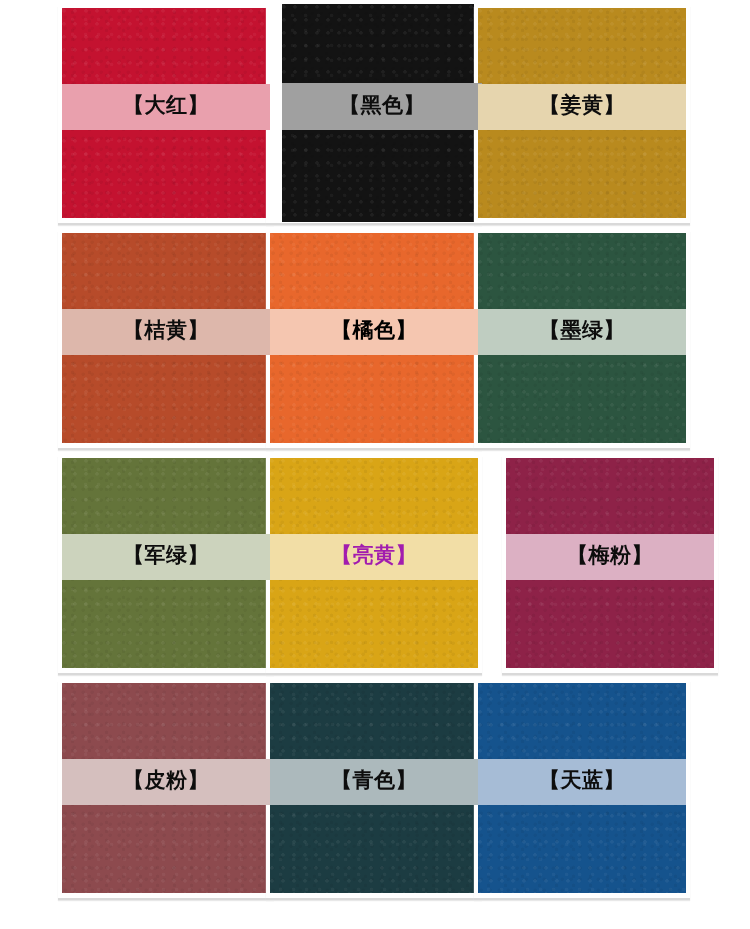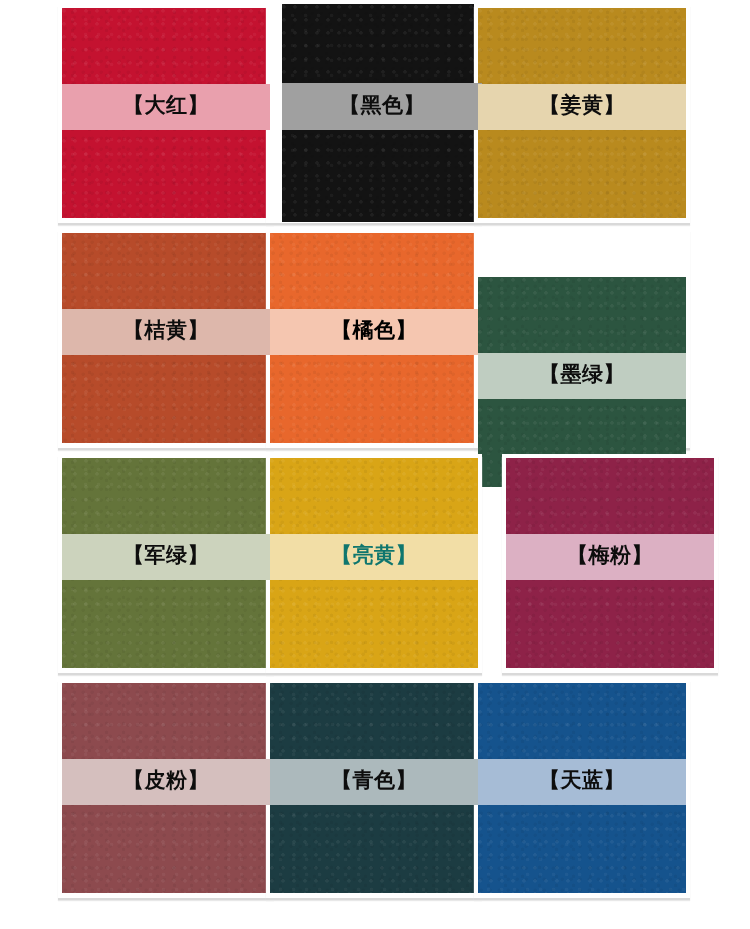--- a/index.html
+++ b/index.html
@@ -119,40 +119,40 @@
     </div>
     <div class="swatch-card" style="left: 266px; top: 229px; width: 216px; height: 219px;">
       <div class="swatch-inner" style="background-color: rgb(232, 103, 44);">
         <div class="swatch-grain"></div>
         <div class="label-band" style="background-color: rgb(245, 198, 176);">
           <span class="label-text" style="color: #000000;">【橘色】</span>
         </div>
       </div>
     </div>
     <div class="swatch-card" style="left: 474px; top: 229px; width: 216px; height: 219px;">
-      <div class="swatch-inner" style="background-color: rgb(44, 85, 64); margin-top: 44px;">
+      <div class="swatch-inner" style="background-color: rgb(44, 85, 64);">
         <div class="swatch-grain"></div>
         <div class="label-band" style="background-color: rgb(191, 205, 193);">
           <span class="label-text" style="color: rgb(13, 13, 13);">【墨绿】</span>
         </div>
       </div>
     </div>
     <div class="swatch-card" style="left: 58px; top: 454px; width: 216px; height: 219px;">
       <div class="swatch-inner" style="background-color: rgb(100, 116, 58);">
         <div class="swatch-grain"></div>
         <div class="label-band" style="background-color: rgb(204, 211, 189);">
           <span class="label-text" style="color: rgb(13, 13, 13);">【军绿】</span>
         </div>
       </div>
     </div>
     <div class="swatch-card" style="left: 266px; top: 454px; width: 216px; height: 219px;">
       <div class="swatch-inner" style="background-color: rgb(217, 165, 22);">
         <div class="swatch-grain"></div>
         <div class="label-band" style="background-color: rgb(242, 222, 166);">
-          <span class="label-text" style="color: #0f766e;">【亮黄】</span>
+          <span class="label-text" style="color: #a21caf;">【亮黄】</span>
         </div>
       </div>
     </div>
     <div class="swatch-card" style="left: 502px; top: 454px; width: 216px; height: 219px;">
       <div class="swatch-inner" style="background-color: rgb(142, 34, 72);">
         <div class="swatch-grain"></div>
         <div class="label-band" style="background-color: rgb(220, 176, 195);">
           <span class="label-text" style="color: rgb(13, 13, 13);">【梅粉】</span>
         </div>
       </div>

